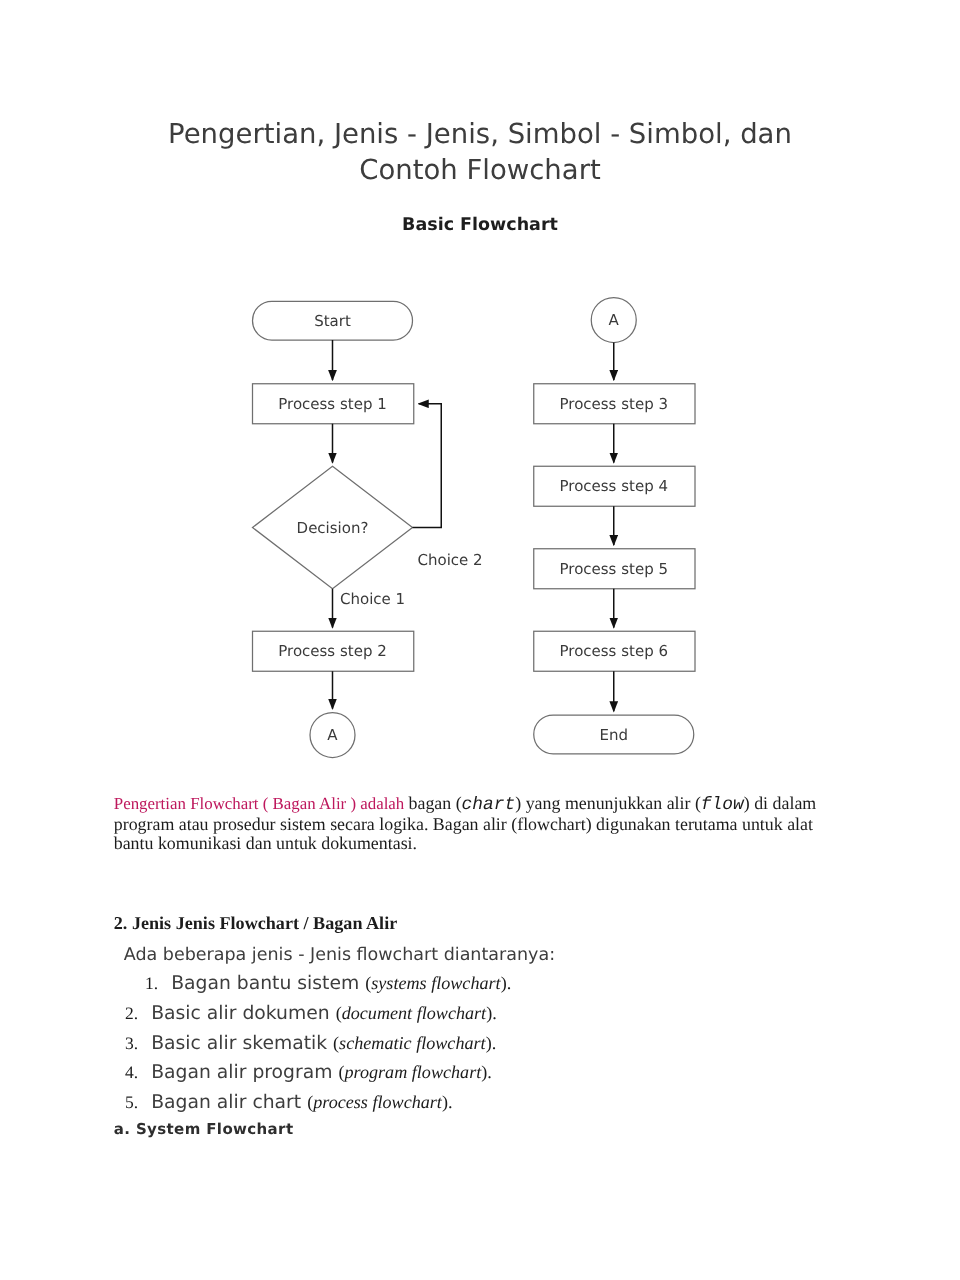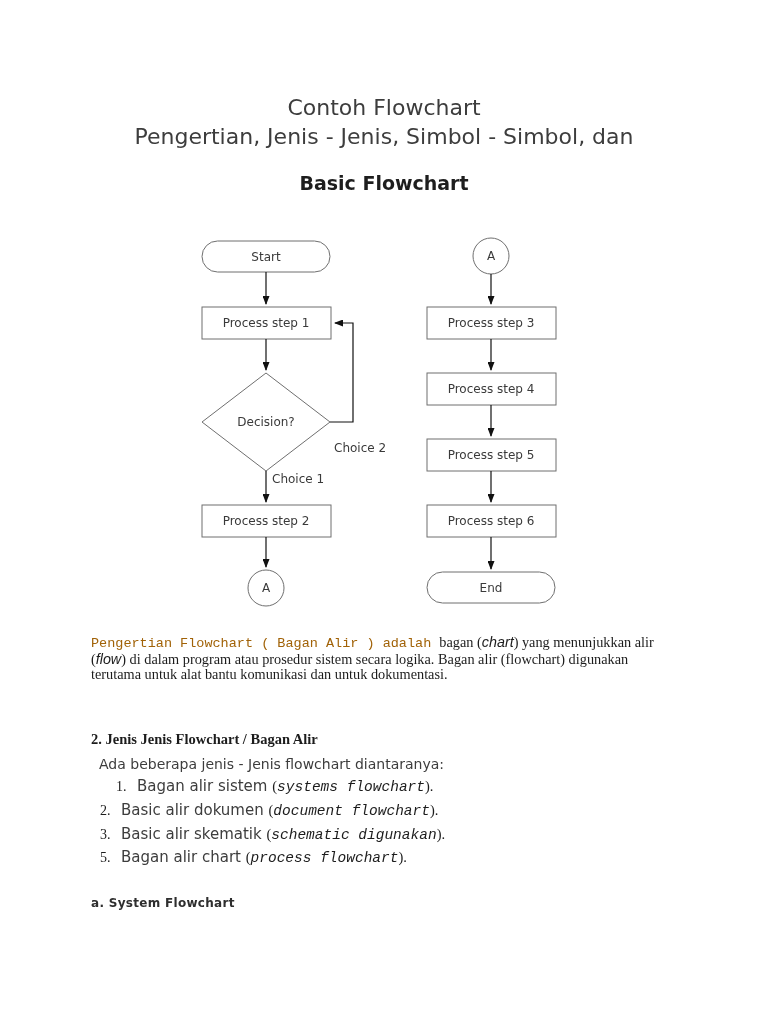--- a/index.html
+++ b/index.html
@@ -8,71 +8,71 @@
     background:#ffffff; overflow:hidden;
     font-family:"DejaVu Sans", sans-serif;
   }
   .title {
     position:absolute; top:93px; left:0; width:768px; margin:0;
     text-align:center; font-size:22px; line-height:29px; font-weight:400;
     color:#3d3d3d; font-family:"DejaVu Sans", sans-serif;
   }
   .subtitle {
     position:absolute; top:172px; left:0; width:768px; margin:0;
-    text-align:center; font-size:19px; font-weight:700; color:#1e1e1e;
+    text-align:center; font-size:14px; font-weight:700; color:#1e1e1e;
   }
   .flowchart { position:absolute; top:230px; left:0; }
   .shape { fill:#ffffff; stroke:#6f6f6f; stroke-width:1; }
   .arrow { stroke:#111111; stroke-width:1.2; fill:none; }
   .shape-label { font-family:"DejaVu Sans", sans-serif; font-size:12px; fill:#3a3a3a; text-anchor:middle; }
   .edge-label  { font-family:"DejaVu Sans", sans-serif; font-size:12px; fill:#3a3a3a; }
 
   .sec1 { position:absolute; left:91px; top:635px; width:590px; }
   .h-serif {
     margin:0 0 4px 0; font-family:"Liberation Serif", serif;
     font-weight:700; font-size:14.5px; color:#1c1c1c;
   }
   .para {
     margin:0; font-size:14.3px; line-height:15.6px; color:#1c1c1c;
     font-family:"Liberation Serif", serif;
   }
-  .sans-run { font-family:Liberation Mono, monospace; font-size:13.5px; color:#a16207; }
+  .sans-run { font-family:Liberation Serif, serif; font-size:13.5px; color:#be185d; }
   .serif    { font-family:"Liberation Serif", serif; font-style:normal;margin-top:16px; }
-  .serif-i  { font-family:Liberation Sans, sans-serif; font-style:italic; }
+  .serif-i  { font-family:Liberation Mono, monospace; font-style:italic; }
 
   .sec2-heading { position:absolute; left:91px; top:731px; width:590px; }
   .intro {
     position:absolute; left:99px; top:756px; width:590px;
     font-size:14px; color:#3d3d3d;
   }
   .list { position:absolute; left:91px; top:777px; width:590px; }
   .list-item {
     height:23.8px; font-size:15px; color:#3d3d3d; padding-left:9px;
     white-space:nowrap;
   }
   .list-item.first { padding-left:25px; }
   .num {
     display:inline-block; width:21px;
     font-family:"Liberation Serif", serif; font-size:14px; color:#1c1c1c;
   }
   .li-serif  { font-family:"Liberation Serif", serif; font-size:14.5px; color:#1c1c1c; }
-  .li-italic { font-family:Liberation Mono, monospace; font-style:italic; font-size:14.5px; color:#1c1c1c; }
+  .li-italic { font-family:Liberation Serif, serif; font-style:italic; font-size:14.5px; color:#1c1c1c; }
   .footer-h {
     position:absolute; left:91px; top:896px; margin:0;
     font-size:12px; font-weight:700; color:#2e2e2e; letter-spacing:0.3px;
   }
 </style>
 </head>
 <body>
 
 <div class="page">
 
   <h1 class="title">
+    <div>Pengertian, Jenis - Jenis, Simbol - Simbol, dan</div>
     <div>Contoh Flowchart</div>
-    <div>Pengertian, Jenis - Jenis, Simbol - Simbol, dan</div>
   </h1>
 
   <h2 class="subtitle">Basic Flowchart</h2>
 
   <svg class="flowchart" width="768" height="390" viewBox="0 0 768 390">
     <defs>
       <marker id="ah" markerWidth="9" markerHeight="7" refX="8" refY="3.5" orient="auto" markerUnits="userSpaceOnUse">
         <path d="M0,0 L9,3.5 L0,7 Z" fill="#111111"></path>
       </marker>
     </defs>
@@ -148,21 +148,22 @@
   </svg>
 
   <section class="sec1">
     <p class="para"><span class="sans-run">Pengertian Flowchart ( Bagan Alir ) adalah </span><span class="serif">bagan (</span><span class="serif-i">chart</span><span class="serif">) yang menunjukkan alir (</span><span class="serif-i">flow</span><span class="serif">) di dalam program atau prosedur sistem secara logika. Bagan alir (flowchart) digunakan terutama untuk alat bantu komunikasi dan untuk dokumentasi.</span></p>
   </section>
 
   <h3 class="h-serif sec2-heading">2. Jenis Jenis Flowchart / Bagan Alir</h3>
   <div class="intro">Ada beberapa jenis - Jenis flowchart diantaranya:</div>
 
   <div class="list">
-    <div class="list-item first"><span class="num">1.</span><span>Bagan alir sistem </span><span class="li-serif">(</span><span class="li-italic">systems flowchart</span><span class="li-serif">).</span></div>
+    <div class="list-item first"><span class="num">1.</span><span>Bagan bantu sistem </span><span class="li-serif">(</span><span class="li-italic">systems flowchart</span><span class="li-serif">).</span></div>
     <div class="list-item"><span class="num">2.</span><span>Basic alir dokumen </span><span class="li-serif">(</span><span class="li-italic">document flowchart</span><span class="li-serif">).</span></div>
-    <div class="list-item"><span class="num">3.</span><span>Basic alir skematik </span><span class="li-serif">(</span><span class="li-italic">schematic digunakan</span><span class="li-serif">).</span></div>
+    <div class="list-item"><span class="num">3.</span><span>Basic alir skematik </span><span class="li-serif">(</span><span class="li-italic">schematic flowchart</span><span class="li-serif">).</span></div>
+    <div class="list-item"><span class="num">4.</span><span>Bagan alir program </span><span class="li-serif">(</span><span class="li-italic">program flowchart</span><span class="li-serif">).</span></div>
     <div class="list-item"><span class="num">5.</span><span>Bagan alir chart </span><span class="li-serif">(</span><span class="li-italic">process flowchart</span><span class="li-serif">).</span></div>
   </div>
 
   <h3 class="footer-h">a. System Flowchart</h3>
 
 </div>
 
 </body></html>

